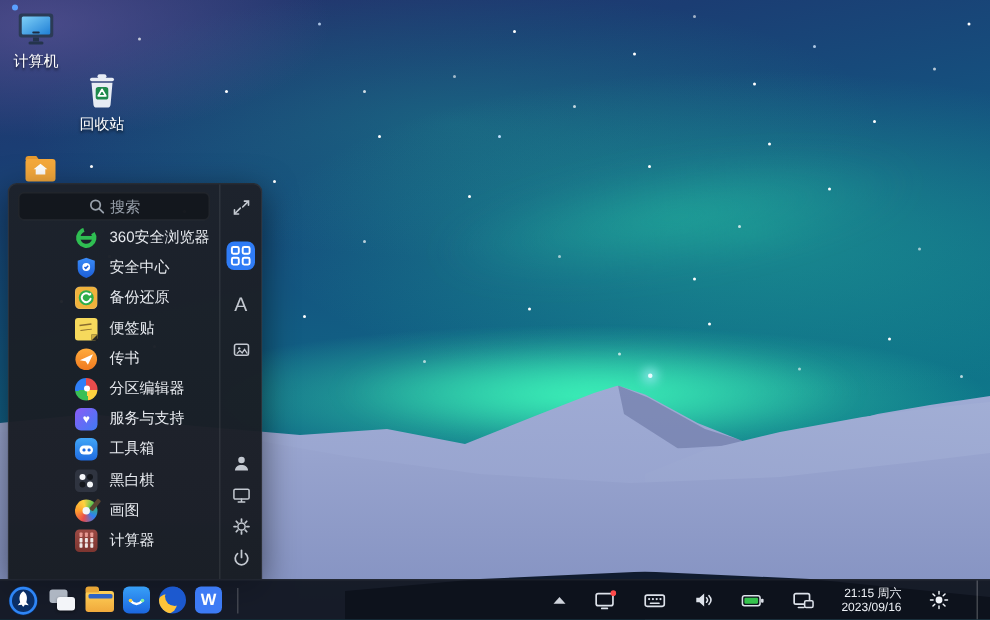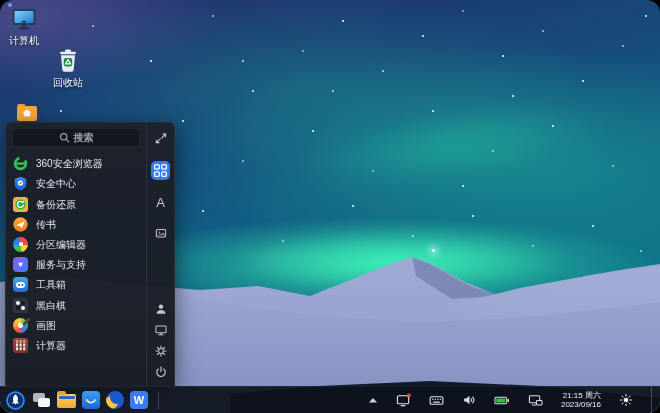--- a/index.html
+++ b/index.html
@@ -1,19 +1,18 @@
 <!DOCTYPE html>
 <html><head>
 <meta charset="utf-8">
 <style>
   html,body{margin:0;padding:0;background:#000;}
   #screen{
     position:relative;width:660px;height:413px;overflow:hidden;
     font-family:"Liberation Sans","DejaVu Sans",sans-serif;
-    border-radius:13px;
     -webkit-font-smoothing:antialiased;
   }
   
   .sky{position:absolute;inset:0;
     background:
       radial-gradient(42% 26% at 4% 4%, rgba(104,92,160,.55), rgba(104,92,160,0) 70%),
       radial-gradient(70% 38% at 76% 38%, rgba(35,200,160,.42), rgba(35,200,160,0) 70%),
       radial-gradient(60% 30% at 46% 20%, rgba(30,165,150,.30), rgba(30,165,150,0) 72%),
       radial-gradient(58% 16% at 58% 64%, rgba(62,246,182,.68), rgba(62,246,182,0) 72%),
       linear-gradient(168deg,#27336b 0%,#1b3d73 18%,#15507e 36%,#116084 52%,#0f7088 66%,#0e7e8b 80%,#0d8a8d 100%);
@@ -59,23 +58,23 @@
   #di-recycle{left:1px;top:49px;padding-left:44px;}
   #di-folder{left:4px;top:102px;}
   
   .launcher{position:absolute;left:5px;top:122px;width:170px;height:264px;z-index:5;
     background:linear-gradient(180deg,rgba(30,34,42,.97),rgba(23,27,34,.97));
     border:1px solid rgba(255,255,255,.07);border-bottom:none;border-radius:6px 6px 0 0;
     box-shadow:0 6px 22px rgba(0,0,0,.5);box-sizing:border-box;display:flex;}
   .l-main{width:141px;display:flex;flex-direction:column;}
   .search-box{margin:5px 6px 0 6px;height:17px;border-radius:4px;background:rgba(0,0,0,.32);
     border:1px solid rgba(255,255,255,.06);display:flex;align-items:center;justify-content:center;gap:4px;}
-  .search-box span{font-size:10px;color:#98a0ab;font-weight:bold;}
+  .search-box span{font-size:10px;color:#98a0ab;}
   .app-list{margin-top:4px;display:flex;flex-direction:column;}
-  .app-row{height:20.2px;display:flex;align-items:flex-end;padding-left:7px;gap:8px;cursor:default;}
+  .app-row{height:20.2px;display:flex;align-items:flex-start;padding-left:7px;gap:8px;cursor:default;margin-left:37px;}
   .app-row .alabel{font-size:10px;color:#e6e9ee;white-space:nowrap;}
   .aicon{width:15px;height:15px;position:relative;flex:0 0 15px;display:block;}
   
   .l-side{width:28px;border-left:1px solid rgba(255,255,255,.08);display:flex;flex-direction:column;align-items:center;box-sizing:border-box;}
   .sbtn{display:flex;align-items:center;justify-content:center;}
   .sb-expand{margin-top:8px;}
   .sb-grid{margin-top:16px;width:19px;height:19px;background:#2f7cf6;border-radius:5px;}
   .sb-alpha{margin-top:16px;font-size:13px;color:#c3c8d0;line-height:14px;}
   .sb-card{margin-top:16px;}
   .l-spacer{flex:1;}
@@ -223,20 +222,27 @@
               <rect x="0" y="0" width="15" height="15" rx="3.5" fill="#f0b23c"></rect>
               <rect x="0" y="0" width="15" height="15" rx="3.5" fill="none" stroke="rgba(255,255,255,.25)" stroke-width=".6"></rect>
               <circle cx="7.5" cy="7.5" r="5" fill="#2fae4a"></circle>
               <path d="M10.4 8.2 a3 3 0 1 1-.8-2.9" fill="none" stroke="#fff" stroke-width="1.3" stroke-linecap="round"></path>
               <path d="M10.8 3.8 v2 h-2 z" fill="#fff"></path>
             </svg>
             </span>
           <span class="alabel">备份还原</span>
         </div>
 
+        <div class="app-row">
+          <span class="aicon ic-note">
+              <i></i>
+              <b></b>
+            </span>
+          <span class="alabel">便签贴</span>
+        </div>
 
         <div class="app-row">
           <span class="aicon">
             <svg width="15" height="15" viewBox="0 0 15 15">
               <defs>
                   <linearGradient id="plg" x1="0" y1="0" x2="0" y2="1">
                 <stop offset="0" stop-color="#ffab3d"></stop>
                     <stop offset="1" stop-color="#f07a1f"></stop>
                   </linearGradient>
                 </defs>

